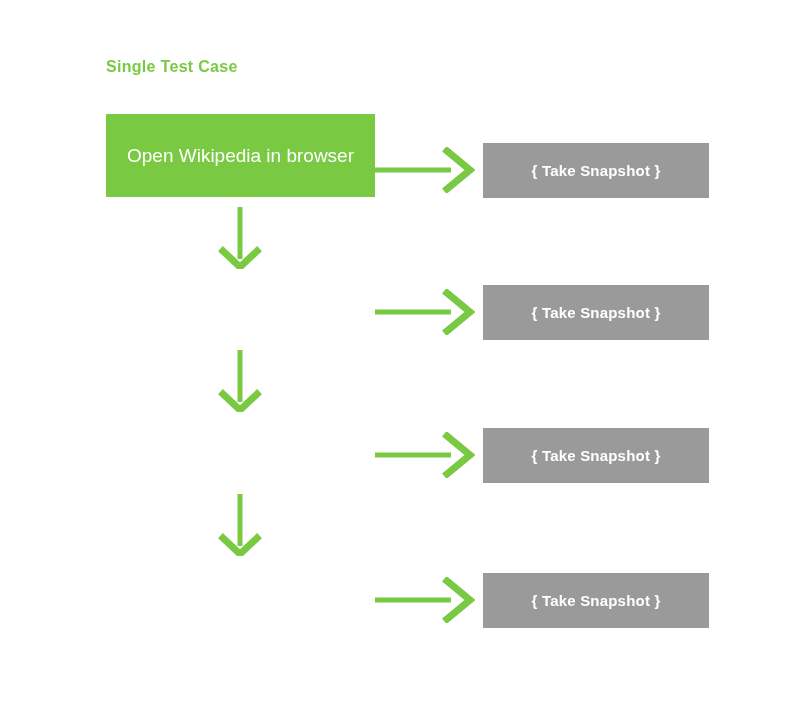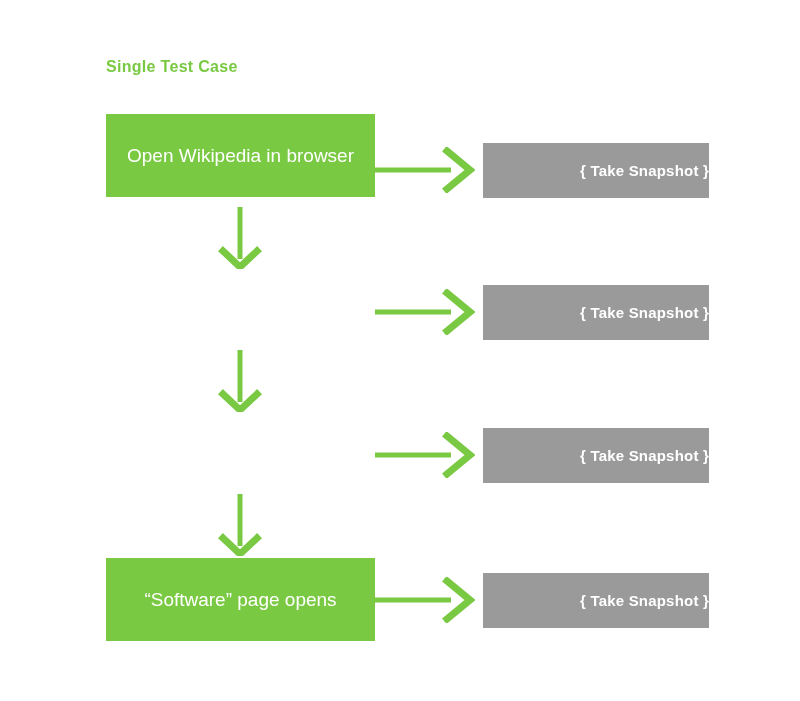--- a/index.html
+++ b/index.html
@@ -54,21 +54,21 @@
   }
 
   .snap-box {
     position: absolute;
     left: 483px;
     width: 226px;
     height: 55px;
     background: #9A9A9A;
     display: flex;
     align-items: center;
-    justify-content: flex-end;
+    justify-content: center;
     box-sizing: border-box;
   }
   .snap-label {
     color: #ffffff;
     font-size: 15px;
     font-weight: bold;
     letter-spacing: 0.2px;
     text-align: center;
     white-space: nowrap;
   }
@@ -154,23 +154,20 @@
 
   <div class="snap-box row3-snap">
     <span class="snap-label">{ Take Snapshot }</span>
   </div>
 
   <svg class="arrow-down row3-ad" viewBox="0 0 50 62" xmlns="http://www.w3.org/2000/svg">
     <line x1="25" y1="0" x2="25" y2="52" stroke="#7AC943" stroke-width="5"></line>
     <polyline points="8,44 25,60 42,44" fill="none" stroke="#7AC943" stroke-width="7" stroke-linecap="square" stroke-linejoin="miter"></polyline>
   </svg>
 
-  <div class="step-box row4-step">
-    <span class="step-label">“Software” page opens</span>
-  </div>
 
   <svg class="arrow-right row4-ar" viewBox="0 0 100 46" xmlns="http://www.w3.org/2000/svg">
     <line x1="0" y1="23" x2="76" y2="23" stroke="#7AC943" stroke-width="5"></line>
     <polyline points="72,4 95,23 72,42" fill="none" stroke="#7AC943" stroke-width="7" stroke-linecap="square" stroke-linejoin="miter"></polyline>
   </svg>
 
   <div class="snap-box row4-snap">
     <span class="snap-label">{ Take Snapshot }</span>
   </div>
 

